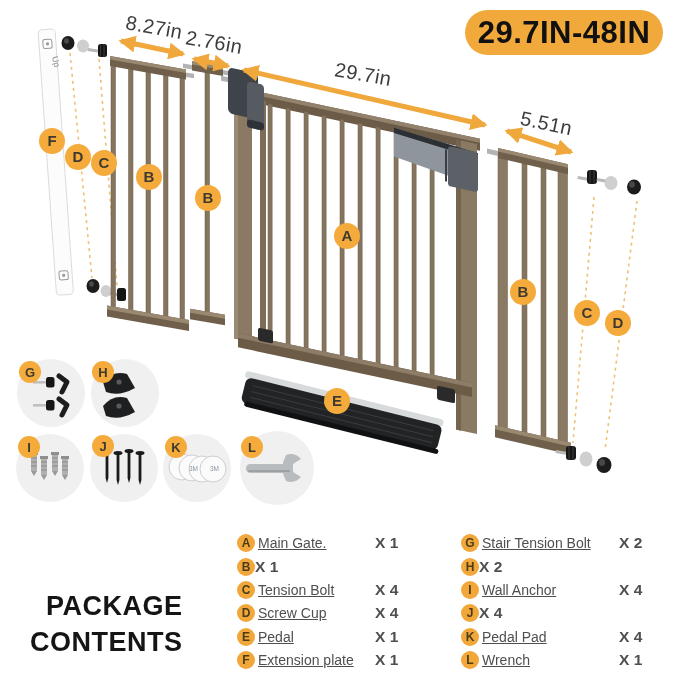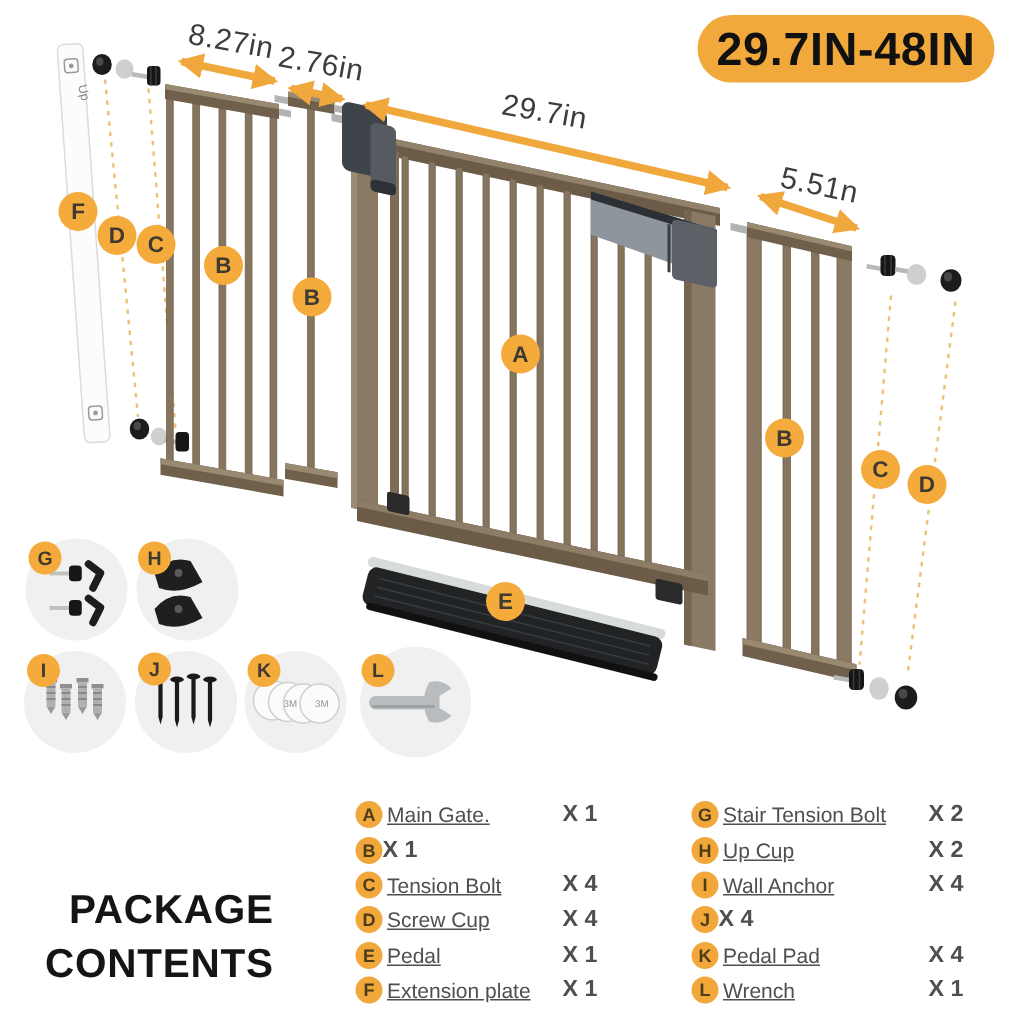--- a/index.html
+++ b/index.html
@@ -392,21 +392,20 @@
   </div>
 
   <div class="legend legend-right">
     <div class="lrow">
         <span class="lkey">G</span>
         <span class="lname">Stair Tension Bolt</span>
         <span class="lqty">X 2</span>
       </div>
     <div class="lrow">
         <span class="lkey">H</span>
-        <span class="lname">Up Cup</span>
         <span class="lqty">X 2</span>
       </div>
     <div class="lrow">
         <span class="lkey">I</span>
         <span class="lname">Wall Anchor</span>
         <span class="lqty">X 4</span>
       </div>
     <div class="lrow">
         <span class="lkey">J</span>
         <span class="lqty">X 4</span>

